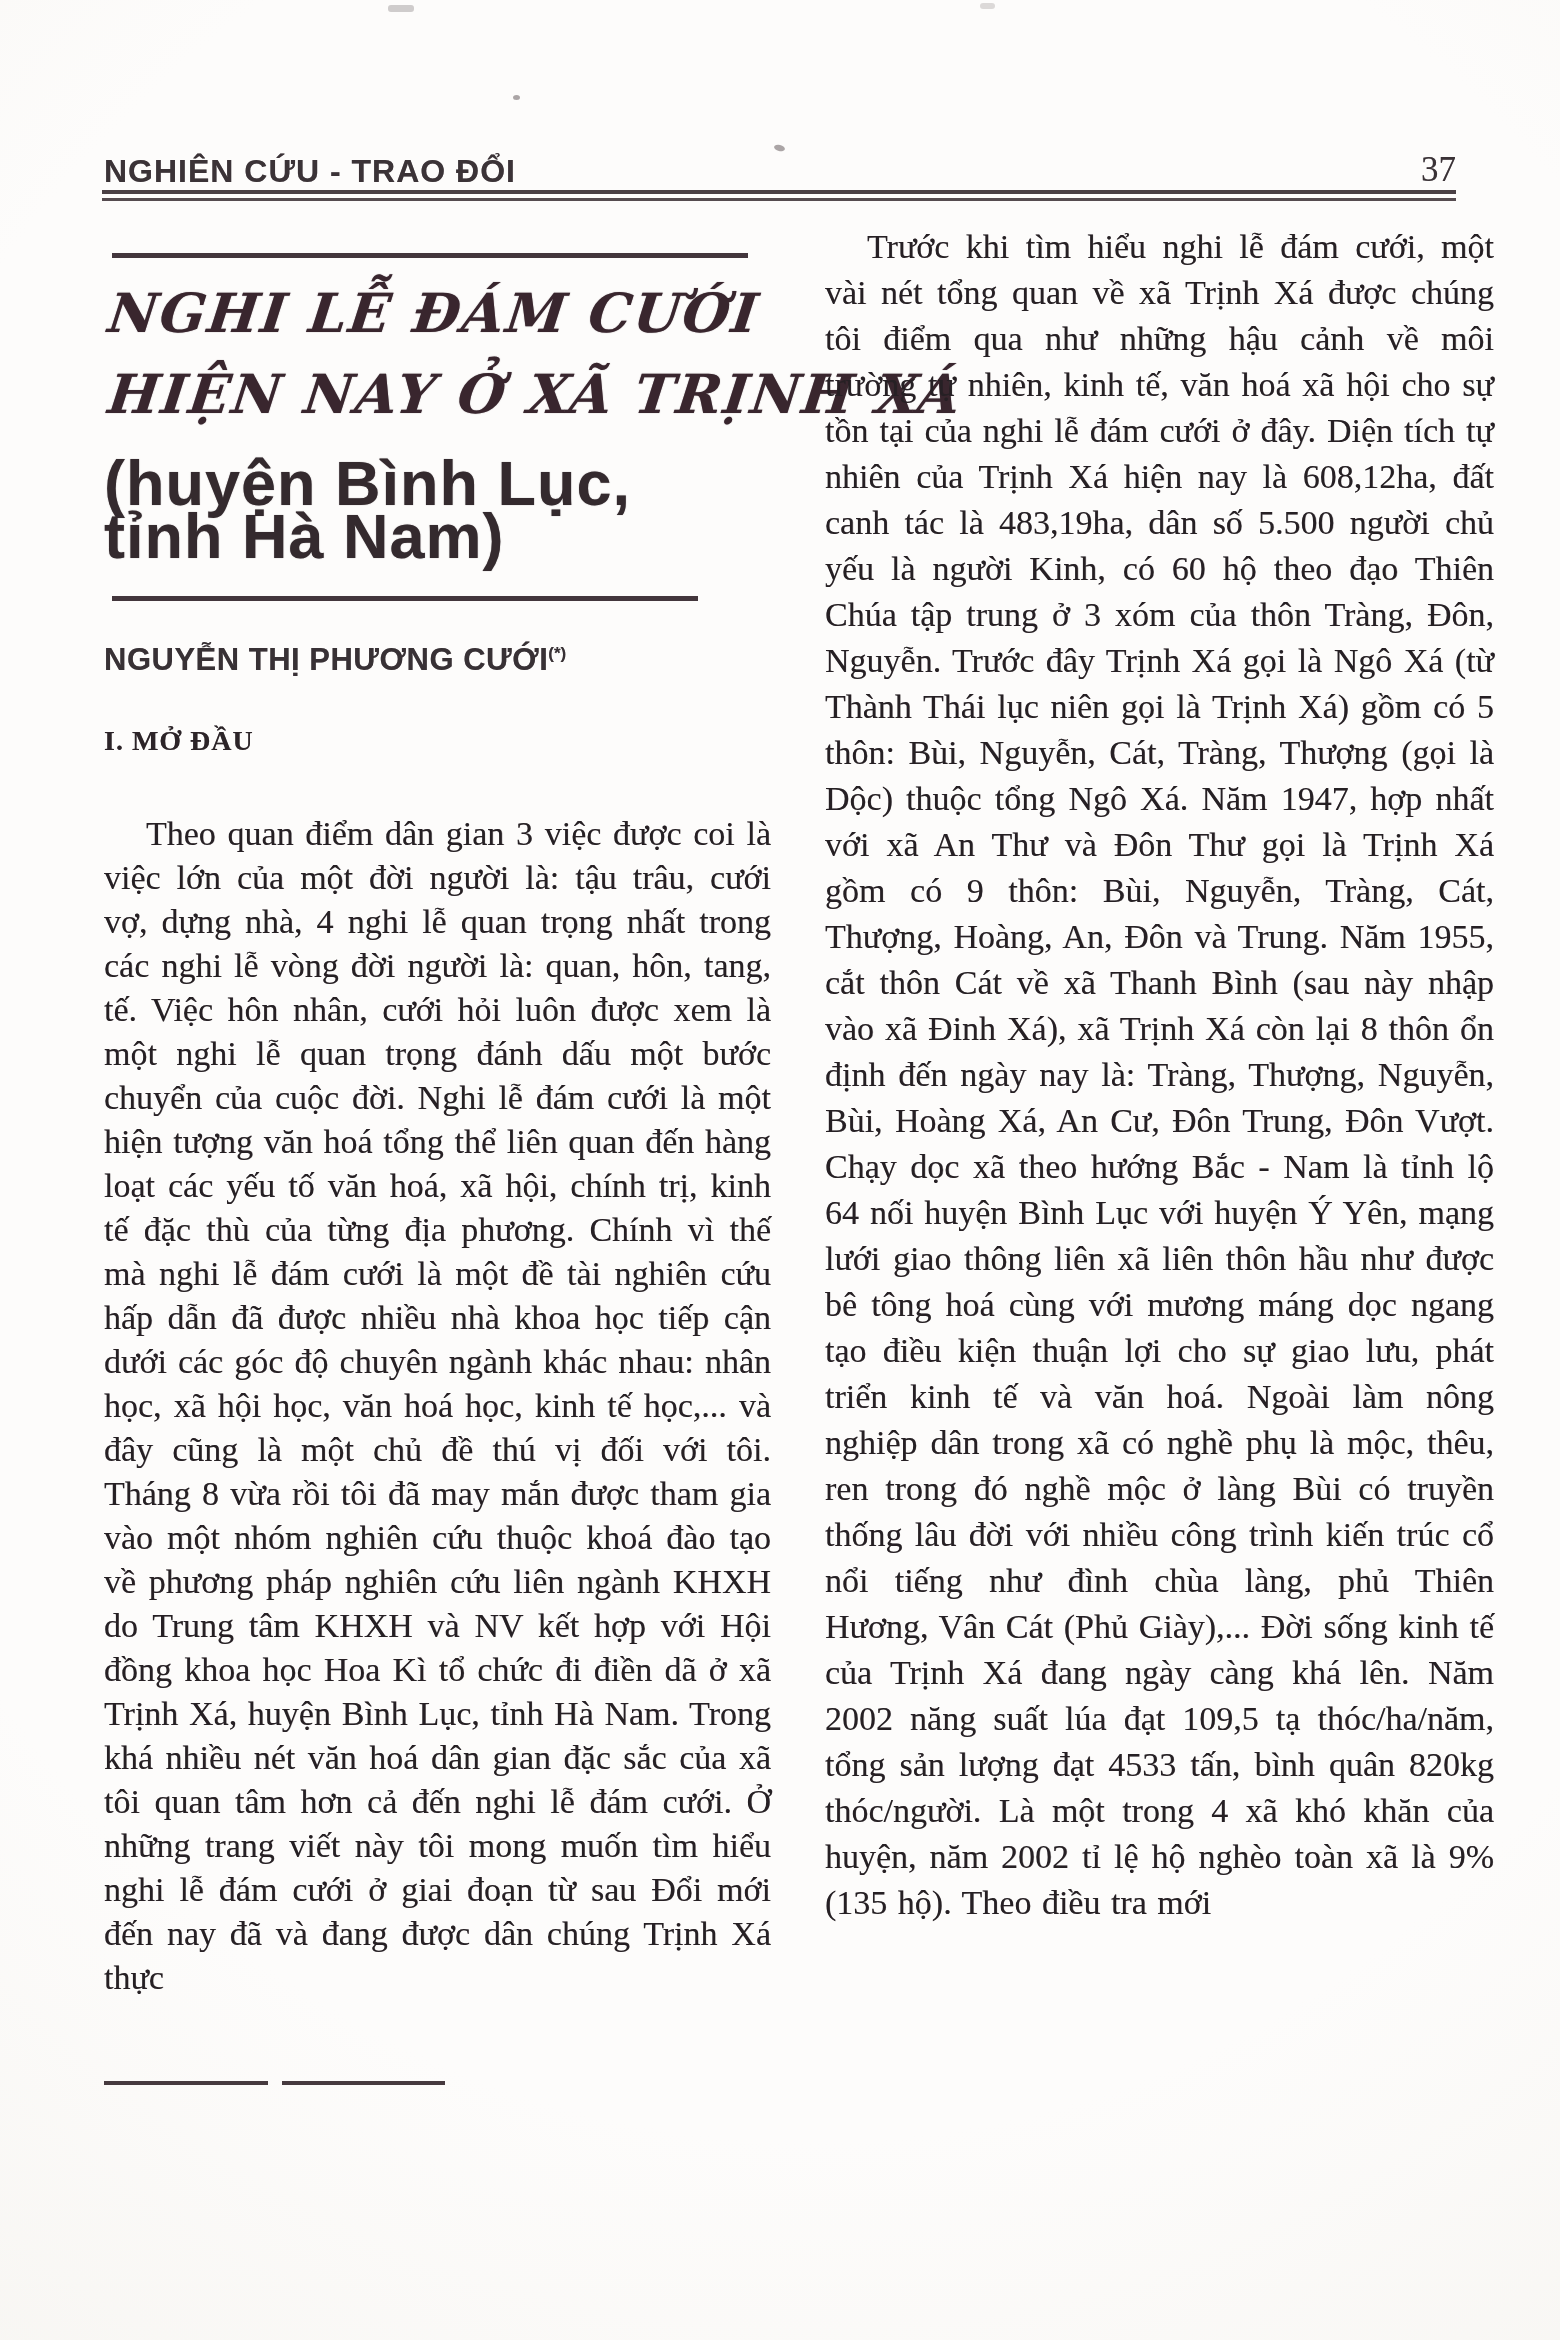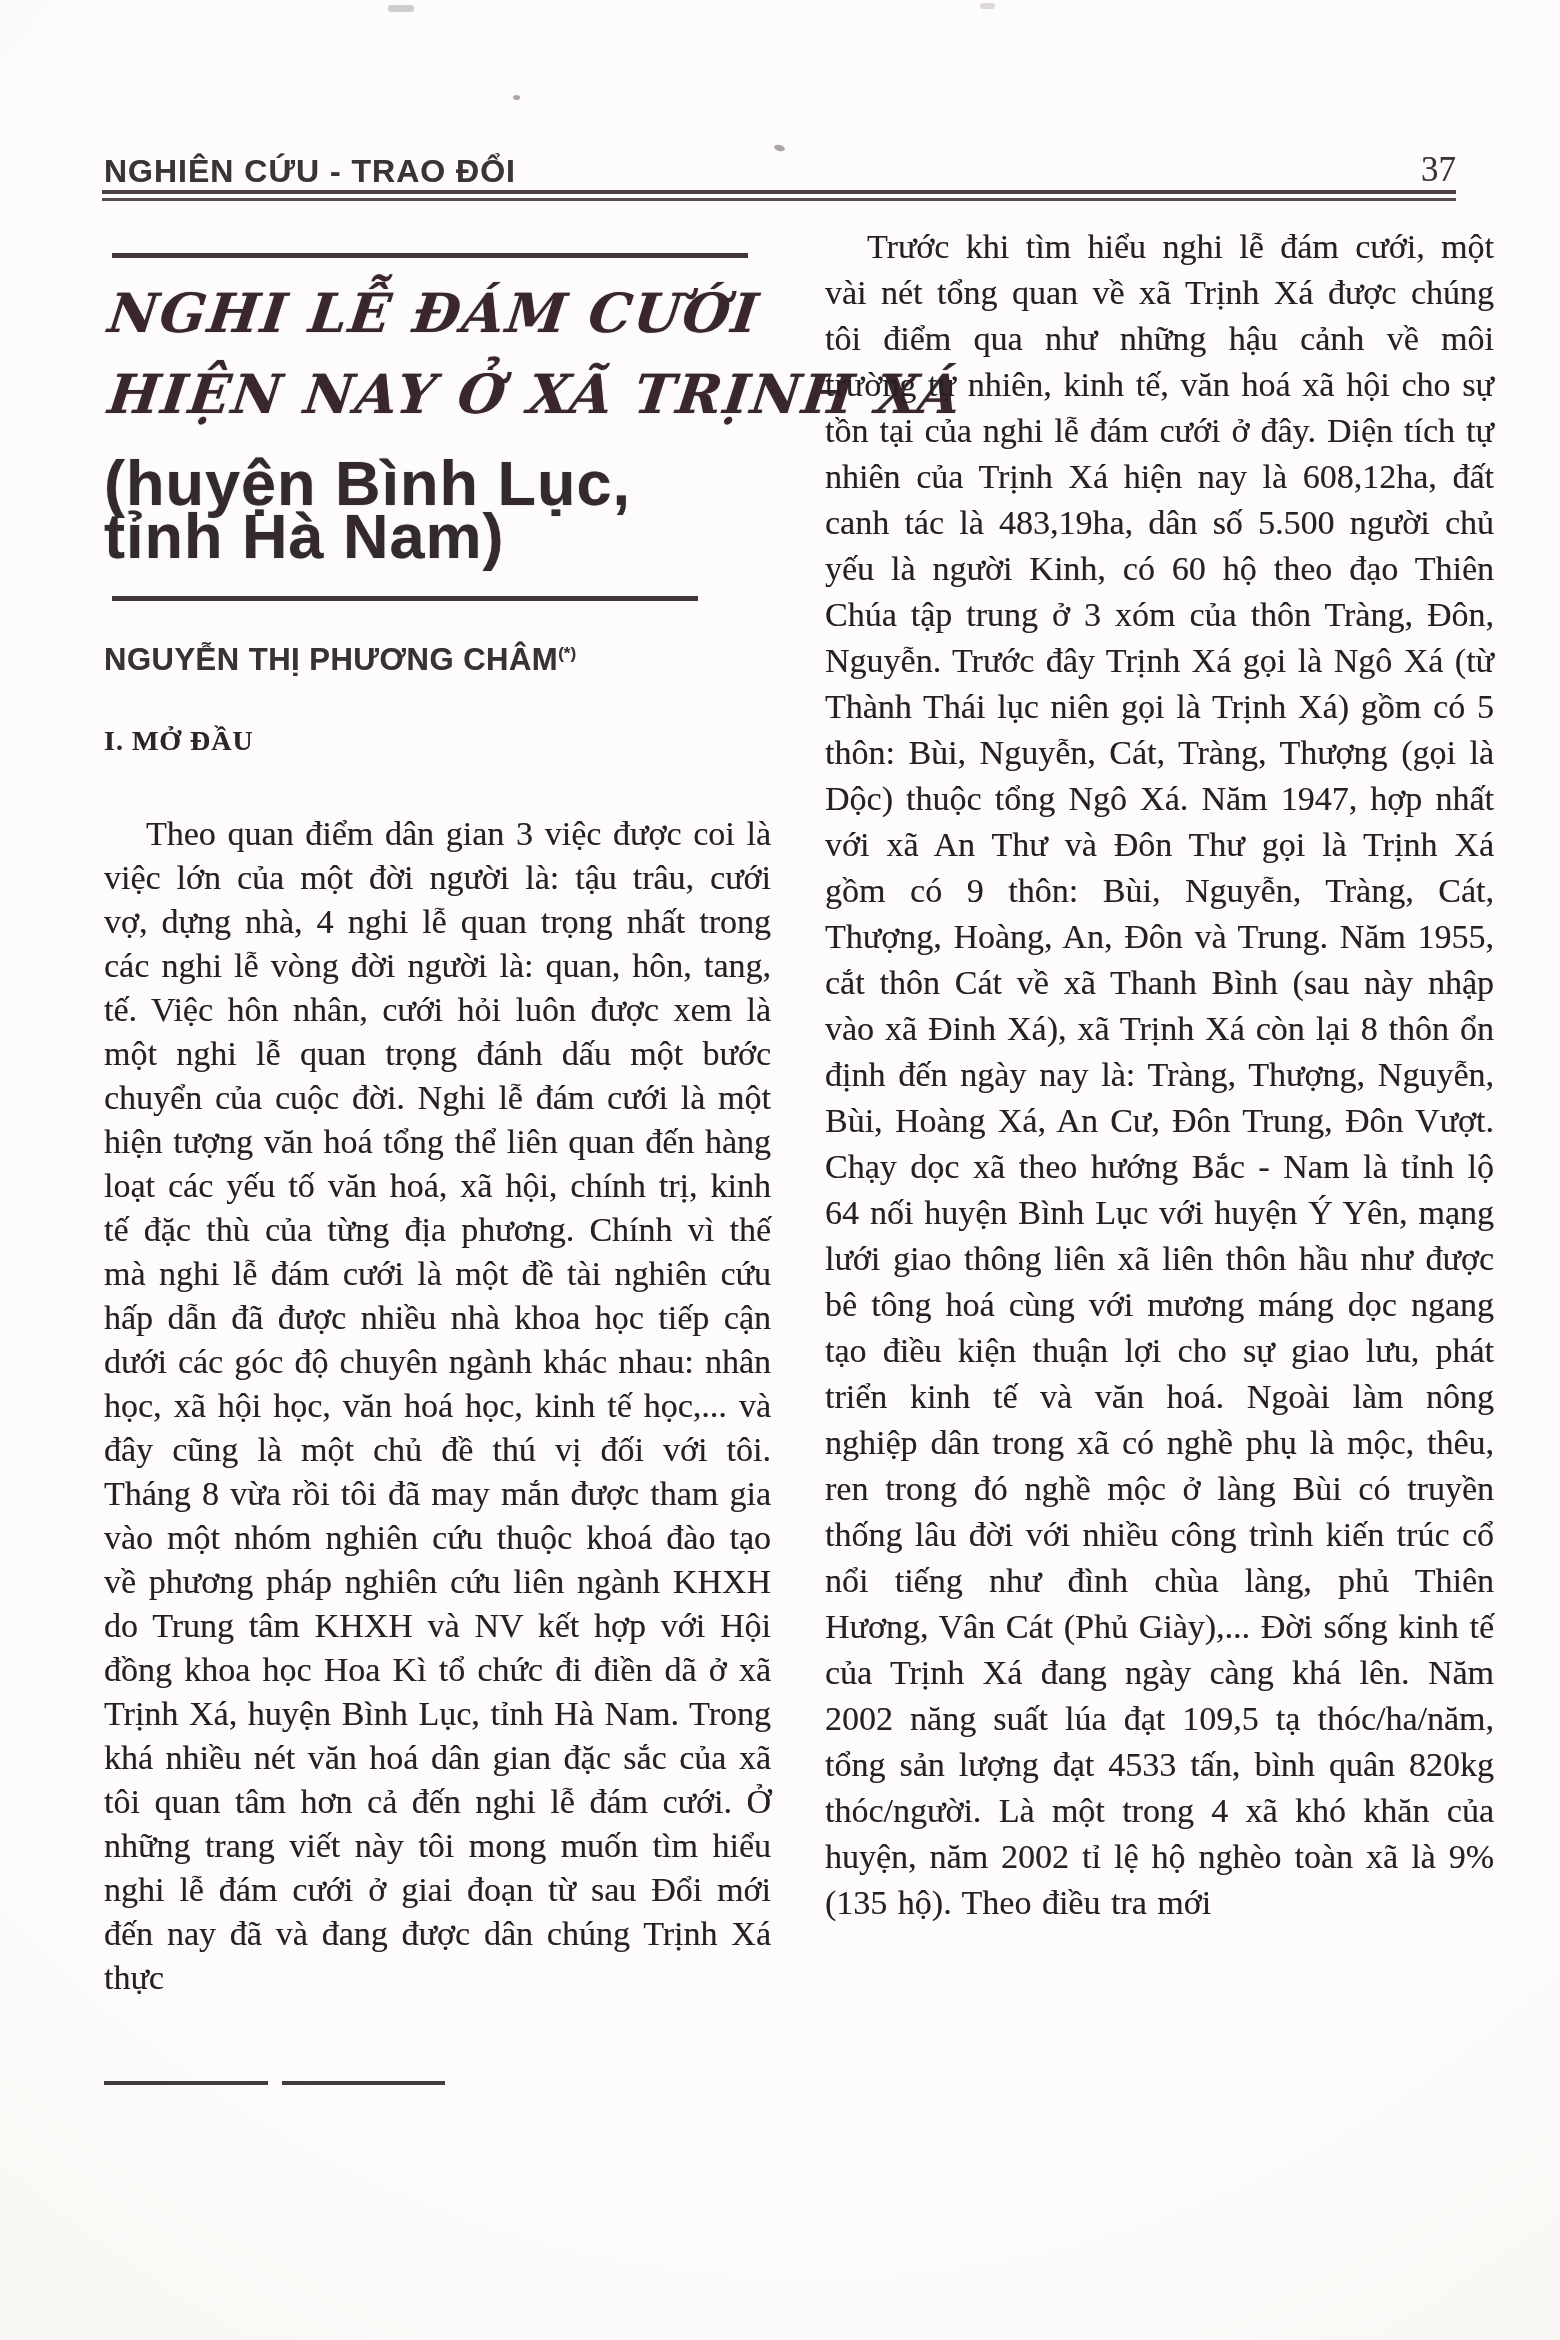--- a/index.html
+++ b/index.html
@@ -118,21 +118,21 @@
   <section>
     <div class="title-rule top"></div>
     <div class="title-script l1">NGHI LỄ ĐÁM CƯỚI</div>
     <div class="title-script l2">HIỆN NAY Ở XÃ TRỊNH XÁ</div>
     <div class="title-sub l3">(huyện Bình Lục,</div>
     <div class="title-sub l4">tỉnh Hà Nam)</div>
     <div class="title-rule bottom"></div>
   </section>
 
   <div class="author-line">
-    <span>NGUYỄN THỊ PHƯƠNG CHÂM</span><sup>(*)</sup>
+    <span>NGUYỄN THỊ PHƯƠNG CƯỚI</span><sup>(*)</sup>
   </div>
 
   <h2 class="section-heading">I. MỞ ĐẦU</h2>
 
   <div class="col left">
     <p class="body indent">Theo quan điểm dân gian 3 việc được coi là việc lớn của một đời người là: tậu trâu, cưới vợ, dựng nhà, 4 nghi lễ quan trọng nhất trong các nghi lễ vòng đời người là: quan, hôn, tang, tế. Việc hôn nhân, cưới hỏi luôn được xem là một nghi lễ quan trọng đánh dấu một bước chuyển của cuộc đời. Nghi lễ đám cưới là một hiện tượng văn hoá tổng thể liên quan đến hàng loạt các yếu tố văn hoá, xã hội, chính trị, kinh tế đặc thù của từng địa phương. Chính vì thế mà nghi lễ đám cưới là một đề tài nghiên cứu hấp dẫn đã được nhiều nhà khoa học tiếp cận dưới các góc độ chuyên ngành khác nhau: nhân học, xã hội học, văn hoá học, kinh tế học,... và đây cũng là một chủ đề thú vị đối với tôi. Tháng 8 vừa rồi tôi đã may mắn được tham gia vào một nhóm nghiên cứu thuộc khoá đào tạo về phương pháp nghiên cứu liên ngành KHXH do Trung tâm KHXH và NV kết hợp với Hội đồng khoa học Hoa Kì tổ chức đi điền dã ở xã Trịnh Xá, huyện Bình Lục, tỉnh Hà Nam. Trong khá nhiều nét văn hoá dân gian đặc sắc của xã tôi quan tâm hơn cả đến nghi lễ đám cưới. Ở những trang viết này tôi mong muốn tìm hiểu nghi lễ đám cưới ở giai đoạn từ sau Đổi mới đến nay đã và đang được dân chúng Trịnh Xá thực</p>
   </div>
 
   <div class="col right">
     <p class="body indent">Trước khi tìm hiểu nghi lễ đám cưới, một vài nét tổng quan về xã Trịnh Xá được chúng tôi điểm qua như những hậu cảnh về môi trường tự nhiên, kinh tế, văn hoá xã hội cho sự tồn tại của nghi lễ đám cưới ở đây. Diện tích tự nhiên của Trịnh Xá hiện nay là 608,12ha, đất canh tác là 483,19ha, dân số 5.500 người chủ yếu là người Kinh, có 60 hộ theo đạo Thiên Chúa tập trung ở 3 xóm của thôn Tràng, Đôn, Nguyễn. Trước đây Trịnh Xá gọi là Ngô Xá (từ Thành Thái lục niên gọi là Trịnh Xá) gồm có 5 thôn: Bùi, Nguyễn, Cát, Tràng, Thượng (gọi là Dộc) thuộc tổng Ngô Xá. Năm 1947, hợp nhất với xã An Thư và Đôn Thư gọi là Trịnh Xá gồm có 9 thôn: Bùi, Nguyễn, Tràng, Cát, Thượng, Hoàng, An, Đôn và Trung. Năm 1955, cắt thôn Cát về xã Thanh Bình (sau này nhập vào xã Đinh Xá), xã Trịnh Xá còn lại 8 thôn ổn định đến ngày nay là: Tràng, Thượng, Nguyễn, Bùi, Hoàng Xá, An Cư, Đôn Trung, Đôn Vượt. Chạy dọc xã theo hướng Bắc - Nam là tỉnh lộ 64 nối huyện Bình Lục với huyện Ý Yên, mạng lưới giao thông liên xã liên thôn hầu như được bê tông hoá cùng với mương máng dọc ngang tạo điều kiện thuận lợi cho sự giao lưu, phát triển kinh tế và văn hoá. Ngoài làm nông nghiệp dân trong xã có nghề phụ là mộc, thêu, ren trong đó nghề mộc ở làng Bùi có truyền thống lâu đời với nhiều công trình kiến trúc cổ nổi tiếng như đình chùa làng, phủ Thiên Hương, Vân Cát (Phủ Giày),... Đời sống kinh tế của Trịnh Xá đang ngày càng khá lên. Năm 2002 năng suất lúa đạt 109,5 tạ thóc/ha/năm, tổng sản lượng đạt 4533 tấn, bình quân 820kg thóc/người. Là một trong 4 xã khó khăn của huyện, năm 2002 tỉ lệ hộ nghèo toàn xã là 9% (135 hộ). Theo điều tra mới</p>

